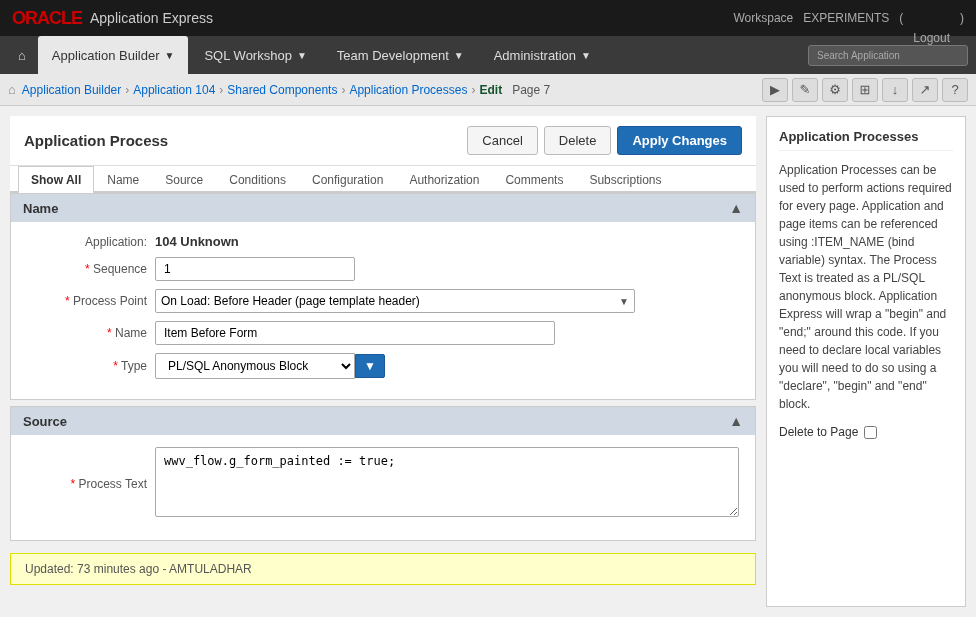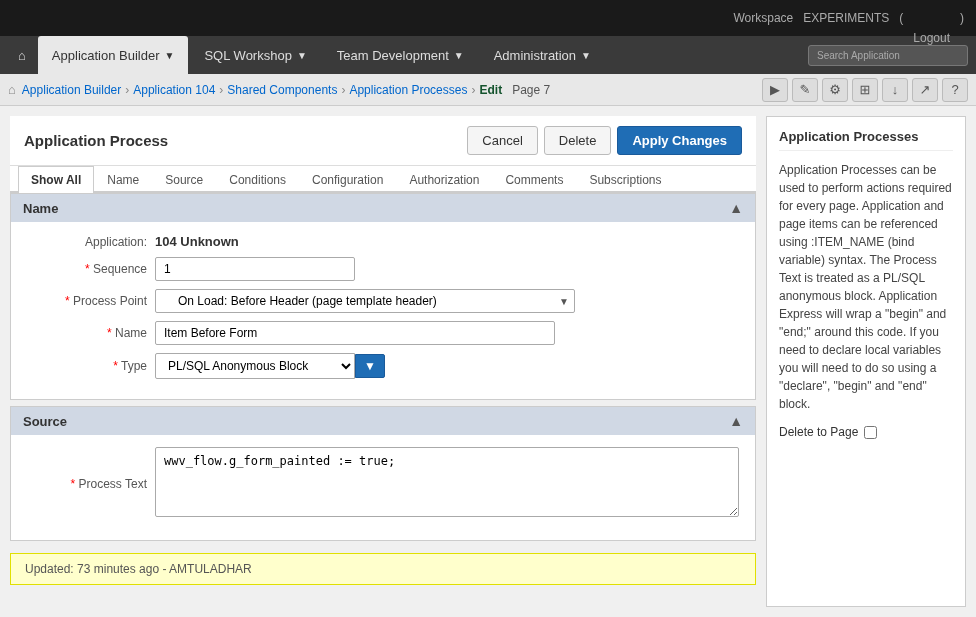--- a/index.html
+++ b/index.html
@@ -263,24 +263,24 @@
       padding: 4px 8px;
       font-size: 12px;
       border-radius: 2px;
       width: 200px;
     }
     .form-input-wide {
       width: 400px;
     }
     .form-select {
       border: 1px solid #aaa;
-      padding: 4px 22px;
+      padding: 4px 5px;
       font-size: 12px;
       border-radius: 2px;
-      width: 420px;
+      width: 480px;
       background: white;
       appearance: none;
       -webkit-appearance: none;
     }
     .select-wrapper {
       position: relative;
       display: inline-block;
     }
     .select-wrapper::after {
       content: "▼";
@@ -367,20 +367,24 @@
       color: #333;
     }
     .return-to-page input[type="checkbox"] {
       cursor: pointer;
     }
   </style>
 </head>
 <body>
 
 <div class="topbar">
+  <div class="topbar-logo">
+    <span class="oracle-logo">ORACLE</span>
+    <span class="topbar-appname">Application Express</span>
+  </div>
   <div class="topbar-right">
     <span>Workspace</span>
     <span>EXPERIMENTS</span>
     <span>(</span>
     <a href="#">Logout</a>
     <span>)</span>
   </div>
 </div>
 
 <div class="navbar">

